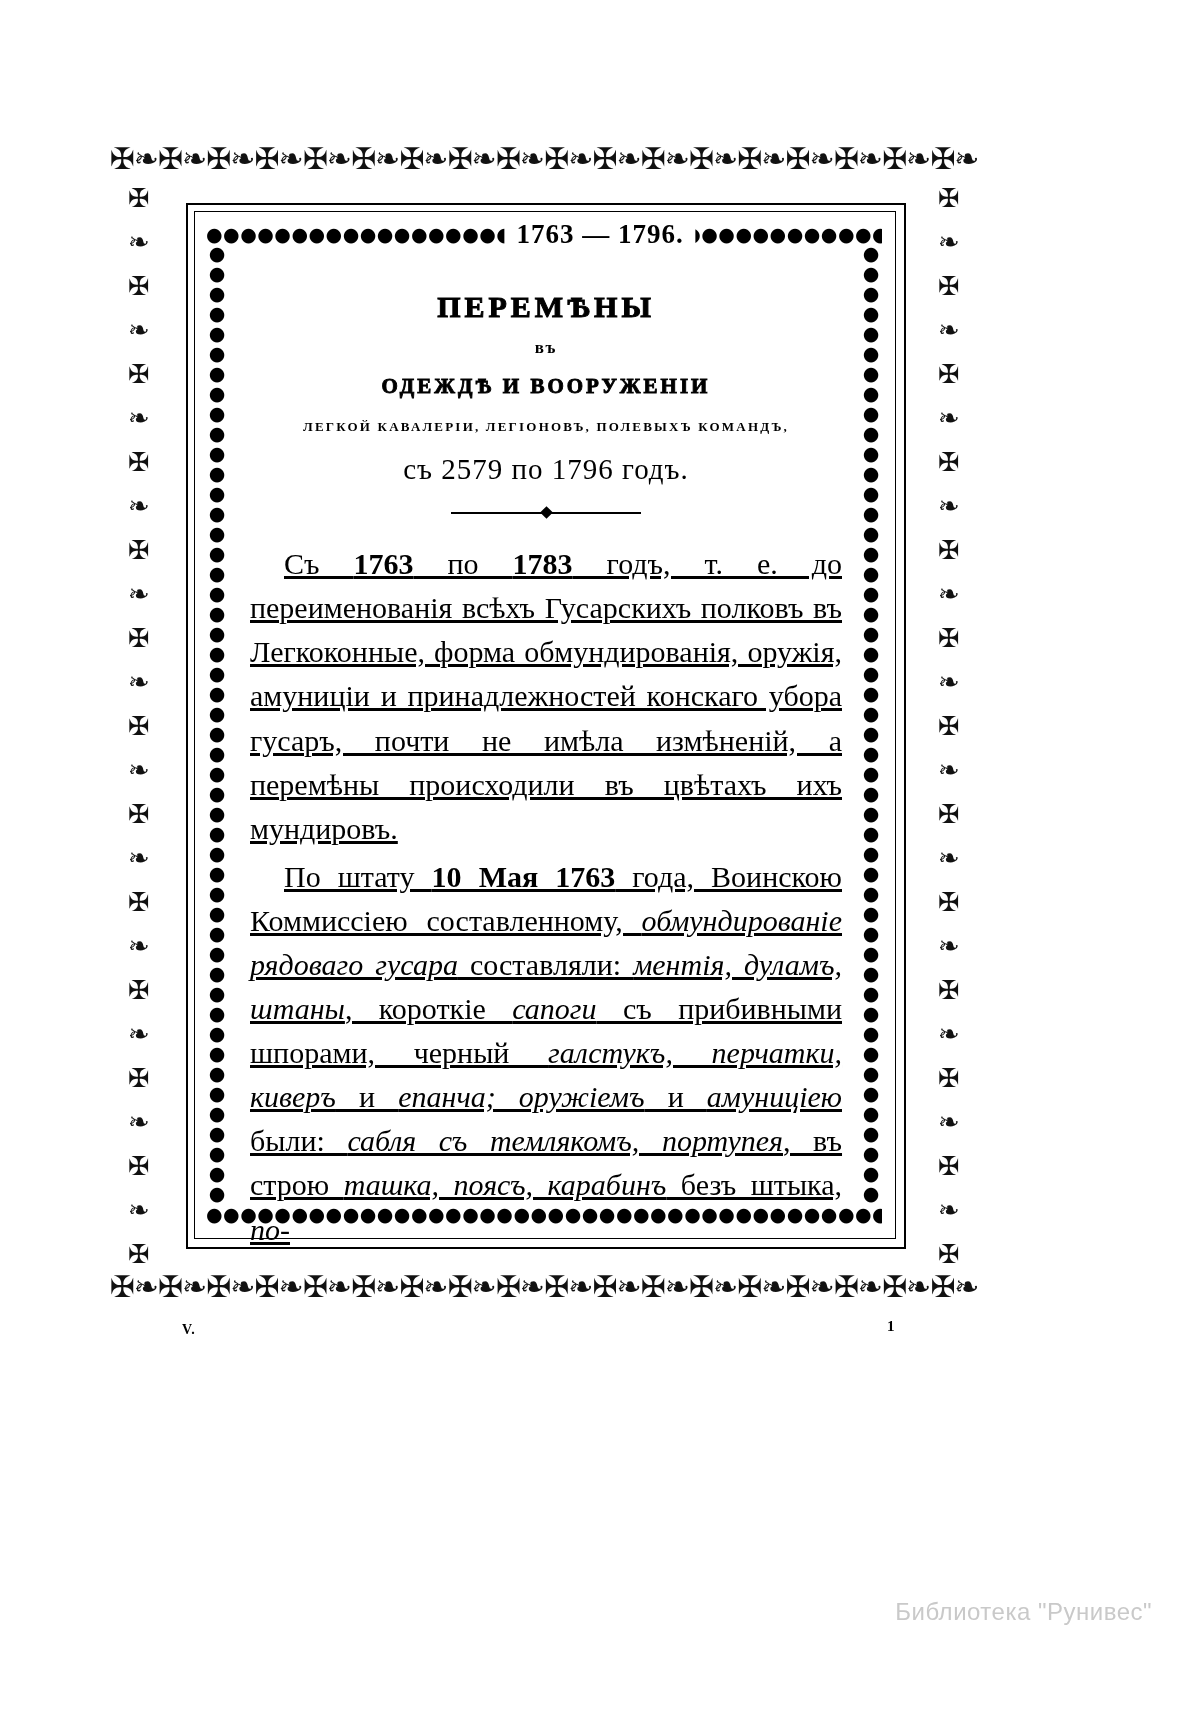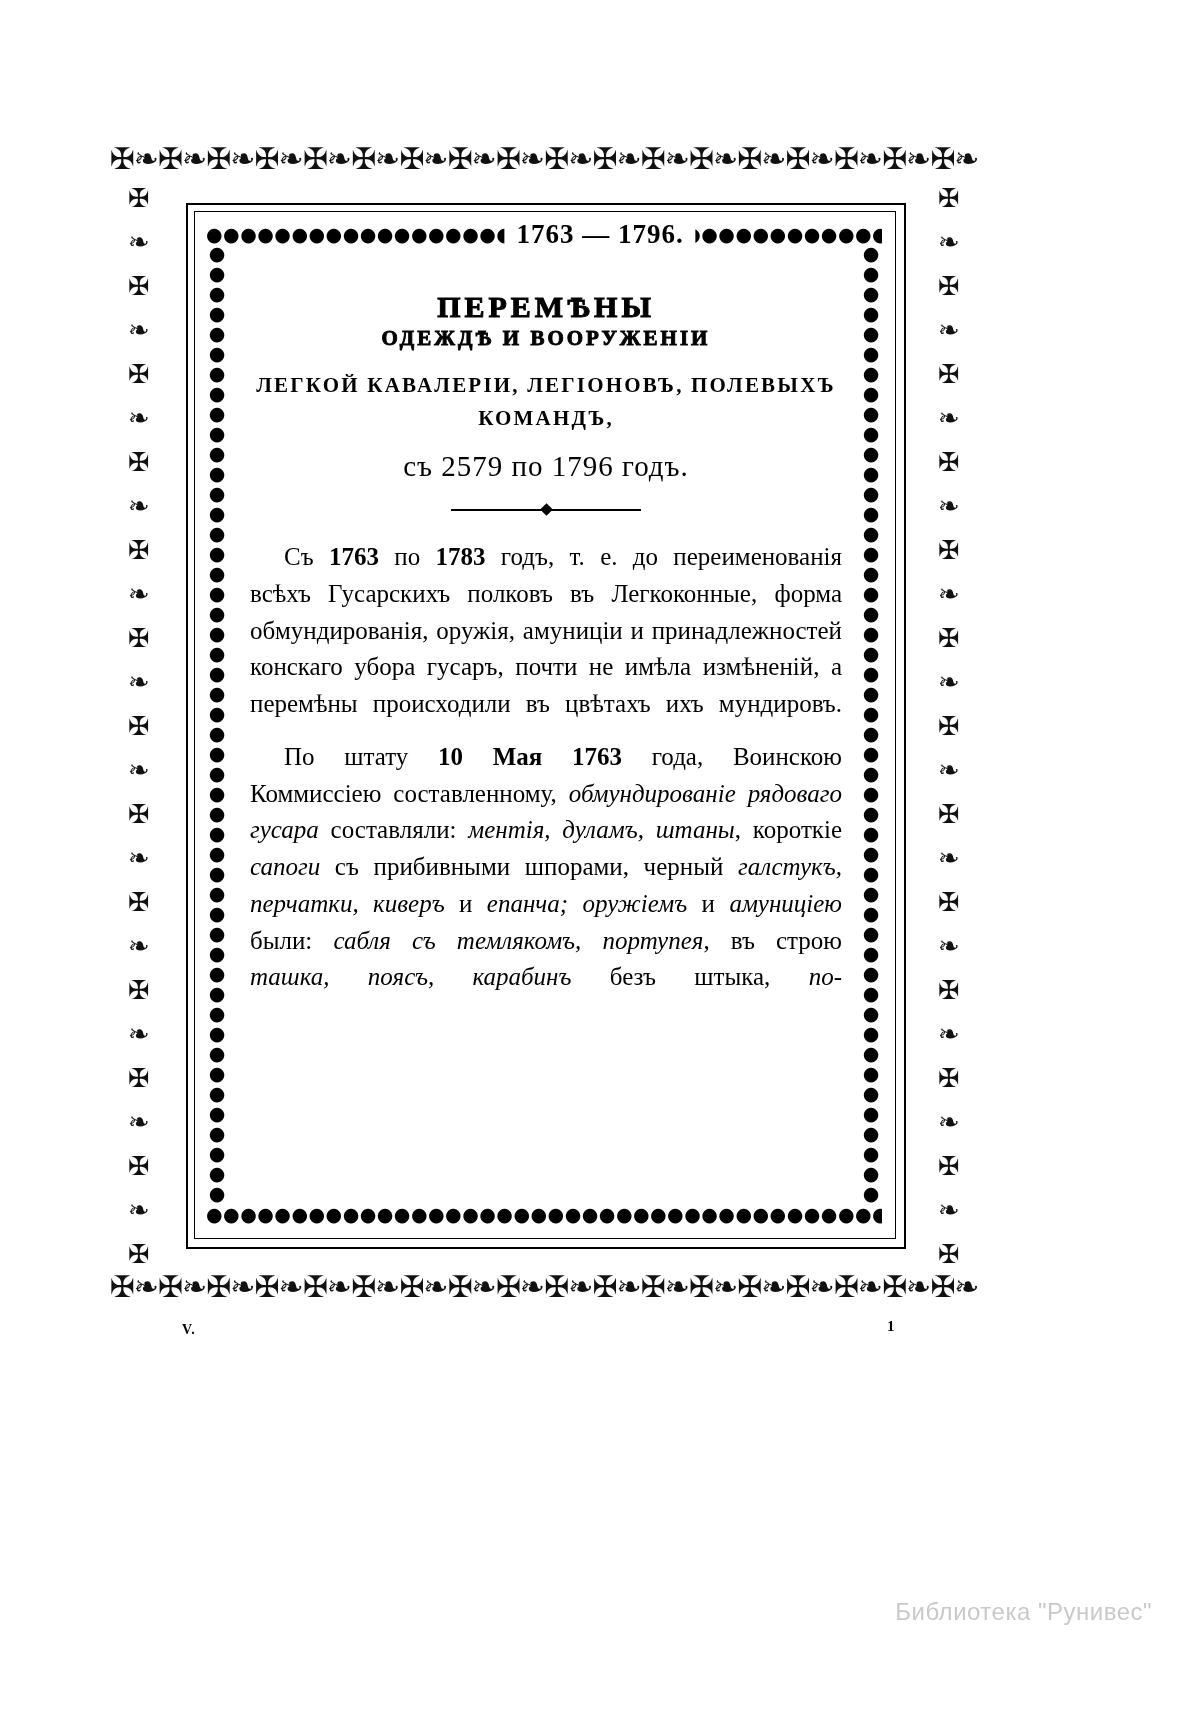--- a/index.html
+++ b/index.html
@@ -164,21 +164,21 @@
   }
   .title-sub {
     font-family: "Liberation Serif", serif;
     font-size: 21px;
     font-weight: 700;
     letter-spacing: 3px;
     margin: 0 0 18px 0;
     -webkit-text-stroke: 0.9px #000;
   }
   .title-line {
-    font-size: 21px;
+    font-size: 13px;
     font-weight: 700;
     letter-spacing: 2.2px;
     line-height: 1.55;
     margin: 0;
   }
   .title-years {
     font-size: 29px;
     font-weight: 400;
     letter-spacing: 1px;
     margin: 16px 0 0 0;
@@ -210,24 +210,25 @@
   .section-head {
     font-size: 27px;
     font-weight: 700;
     letter-spacing: 3px;
     margin: 0 0 18px 0;
   }
 
   .para {
     text-align: justify;
     text-align-last: justify;
-    font-size: 25px;
+    font-size: 30px;
     line-height: 1.47;
-    margin: 16px 0 4px 0;
+    margin: 4px 0 4px 0;
     word-spacing: 1px;
+    text-decoration: underline;
   }
   .para .ind { display: inline-block; width: 34px; }
   .para i { font-style: italic; }
   .para b { font-weight: 700; }
   .para.last { text-align-last: justify; }
 
   
   #mark-left {
     position: absolute;
     left: 182px;
@@ -275,20 +276,21 @@
     <div class="bead-row bottom">●●●●●●●●●●●●●●●●●●●●●●●●●●●●●●●●●●●●●●●●●●●●●●●●●●●●●●●●●●</div>
     <div class="bead-col left">●<br>●<br>●<br>●<br>●<br>●<br>●<br>●<br>●<br>●<br>●<br>●<br>●<br>●<br>●<br>●<br>●<br>●<br>●<br>●<br>●<br>●<br>●<br>●<br>●<br>●<br>●<br>●<br>●<br>●<br>●<br>●<br>●<br>●<br>●<br>●<br>●<br>●<br>●<br>●<br>●<br>●<br>●<br>●<br>●<br>●<br>●<br>●</div>
     <div class="bead-col right">●<br>●<br>●<br>●<br>●<br>●<br>●<br>●<br>●<br>●<br>●<br>●<br>●<br>●<br>●<br>●<br>●<br>●<br>●<br>●<br>●<br>●<br>●<br>●<br>●<br>●<br>●<br>●<br>●<br>●<br>●<br>●<br>●<br>●<br>●<br>●<br>●<br>●<br>●<br>●<br>●<br>●<br>●<br>●<br>●<br>●<br>●<br>●</div>
   </div>
 
   <div id="running-head">1763 — 1796.</div>
 
   <div id="content">
 
     <h1 class="title-main">ПЕРЕМѢНЫ</h1>
+    <div class="title-v">въ</div>
     <h2 class="title-sub">ОДЕЖДѢ И ВООРУЖЕНІИ</h2>
     <div class="title-line">ЛЕГКОЙ КАВАЛЕРІИ, ЛЕГІОНОВЪ, ПОЛЕВЫХЪ КОМАНДЪ,</div>
     <div class="title-years">съ 2579 по 1796 годъ.</div>
 
     <div class="divider"></div>
 
 
     <p class="para"><span class="ind"></span>Съ <b>1763</b> по <b>1783</b> годъ, т. е. до переименованія всѣхъ Гусарскихъ полковъ въ Легкоконные, форма обмундированія, оружія, амуниціи и принадлежностей конскаго убора гусаръ, почти не имѣла измѣненій, а перемѣны происходили въ цвѣтахъ ихъ мундировъ.</p>
 
     <p class="para last"><span class="ind"></span>По штату <b>10 Мая 1763</b> года, Воинскою Коммиссіею составленному, <i>обмундированіе рядоваго гусара</i> составляли: <i>ментія, дуламъ, штаны</i>, короткіе <i>сапоги</i> съ прибивными шпорами, черный <i>галстукъ, перчатки, киверъ</i> и <i>епанча; оружіемъ</i> и <i>амуниціею</i> были: <i>сабля съ темлякомъ, портупея</i>, въ строю <i>ташка, поясъ, карабинъ</i> безъ штыка, <i>по-</i></p>

